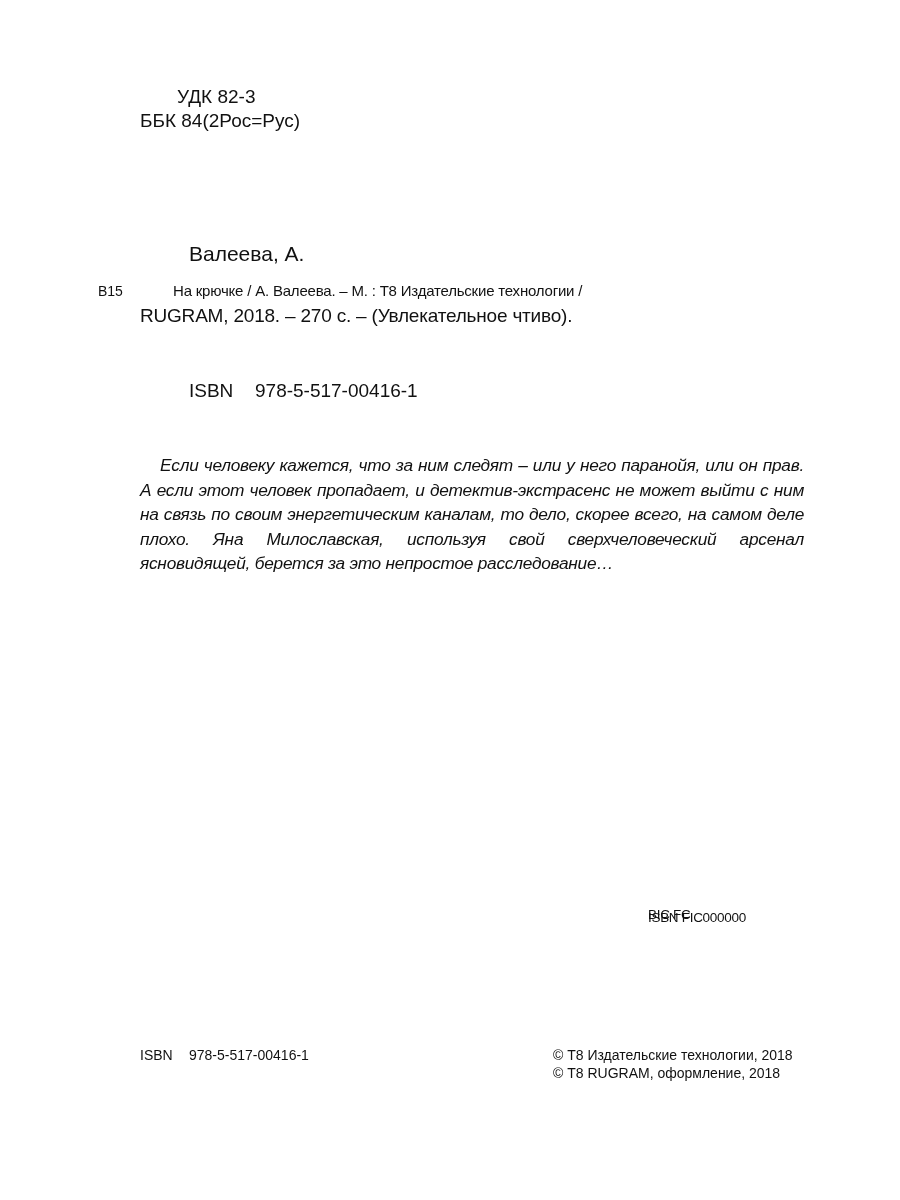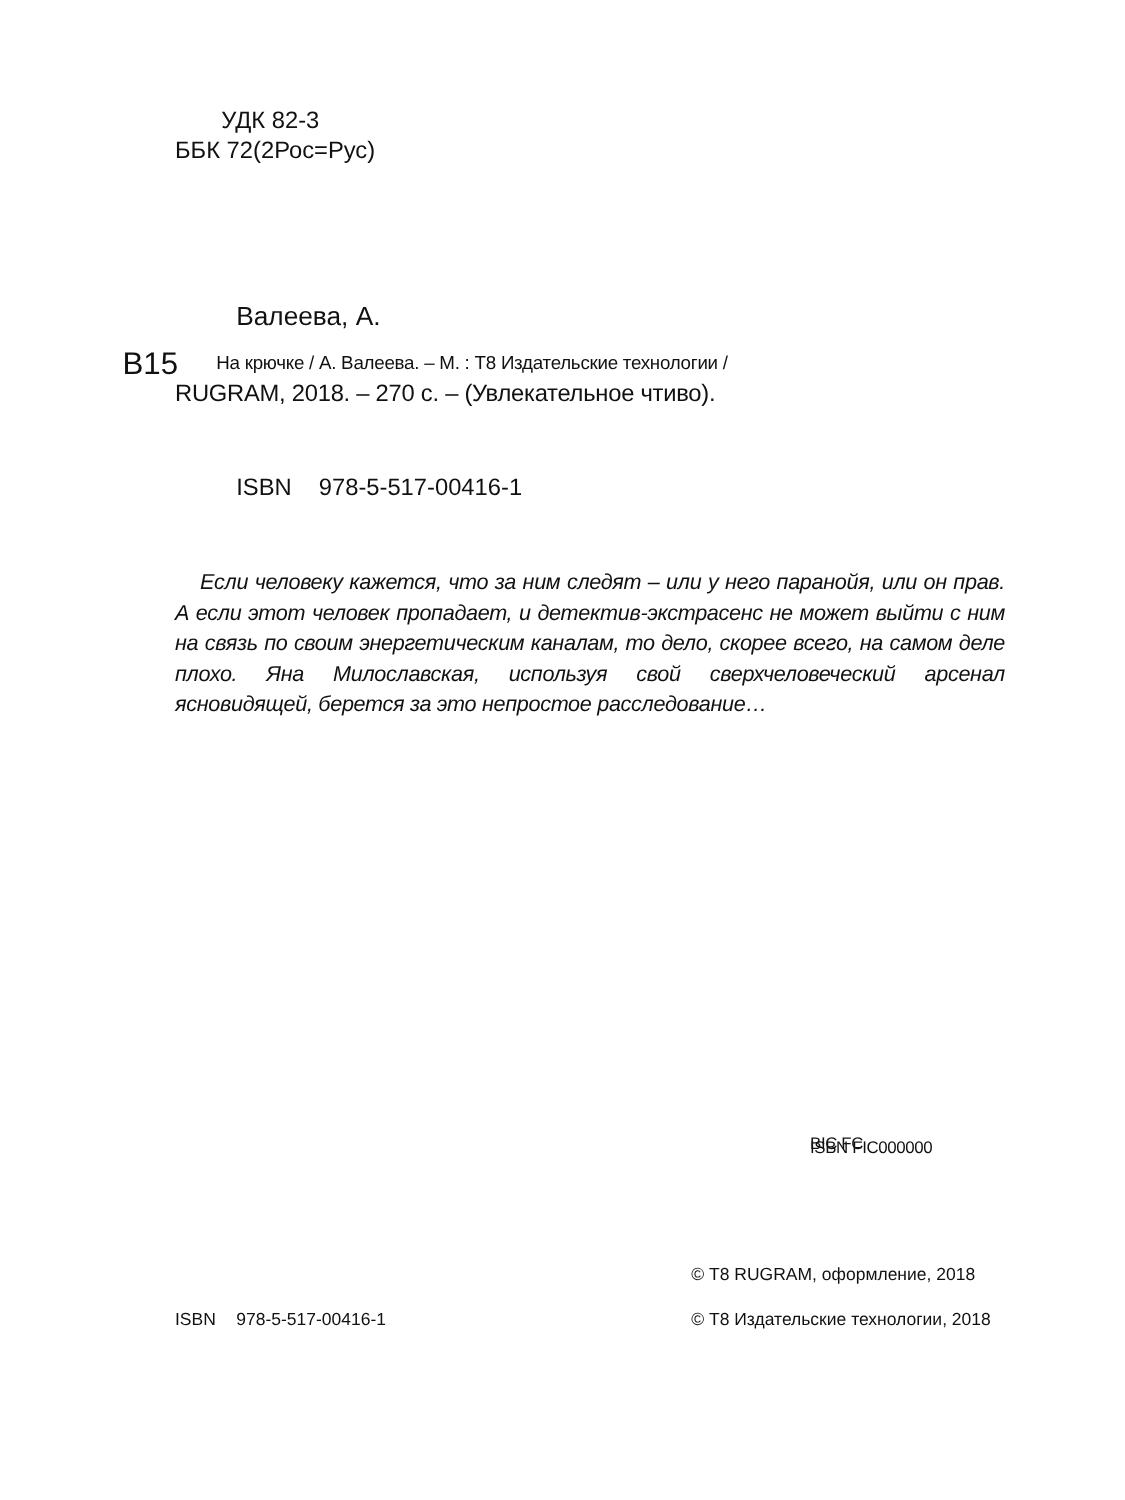--- a/index.html
+++ b/index.html
@@ -26,21 +26,21 @@
     .author {
       left: 189px;
       top: 243px;
       font-size: 21px;
       font-weight: normal;
       line-height: 22px;
     }
     .code {
       left: 98px;
       top: 280px;
-      font-size: 25px;
+      font-size: 14px;
       line-height: 22px;
     }
     .bib1 {
       left: 173px;
       top: 280px;
       font-size: 15px;
       line-height: 22px;
       letter-spacing: -0.2px;
     }
     .bib2 {
@@ -87,42 +87,42 @@
       line-height: 20px;
       letter-spacing: -0.3px;
     }
     .bic { top: 889px; margin-top: 16px; }
     .bisac { top: 908px; }
     .copy1, .copy2 {
       left: 553px;
       font-size: 14px;
       line-height: 20px;
     }
-    .copy1 { top: 1009px; text-align: center; }
+    .copy1 { top: 1063px; text-align: center; }
     .copy2 { top: 1045px; }
     .isbn-label-foot {
       left: 140px;
       top: 1045px;
       font-size: 14px;
       line-height: 20px;
     }
     .isbn-value-foot {
       left: 189px;
       top: 1045px;
       font-size: 14px;
       line-height: 20px;
     }
   </style>
 </head>
 <body>
 
 <div>
 
   <div class="abs udk">УДК 82-3</div>
-  <div class="abs bbk">ББК 72(2Рос=Рус)</div>
+  <div class="abs bbk">ББК 84(2Рос=Рус)</div>
 
   <div class="abs author">Валеева, А.</div>
   <div class="abs code">В15</div>
   <div class="abs bib1">На крючке / А. Валеева. – М. : Т8 Издательские технологии /</div>
   <div class="abs bib2">RUGRAM, 2018. – 270 с. – (Увлекательное чтиво).</div>
 
   <div class="abs isbn-label-main">ISBN</div>
   <div class="abs isbn-value-main">978-5-517-00416-1</div>
 
   <div class="annotation">

